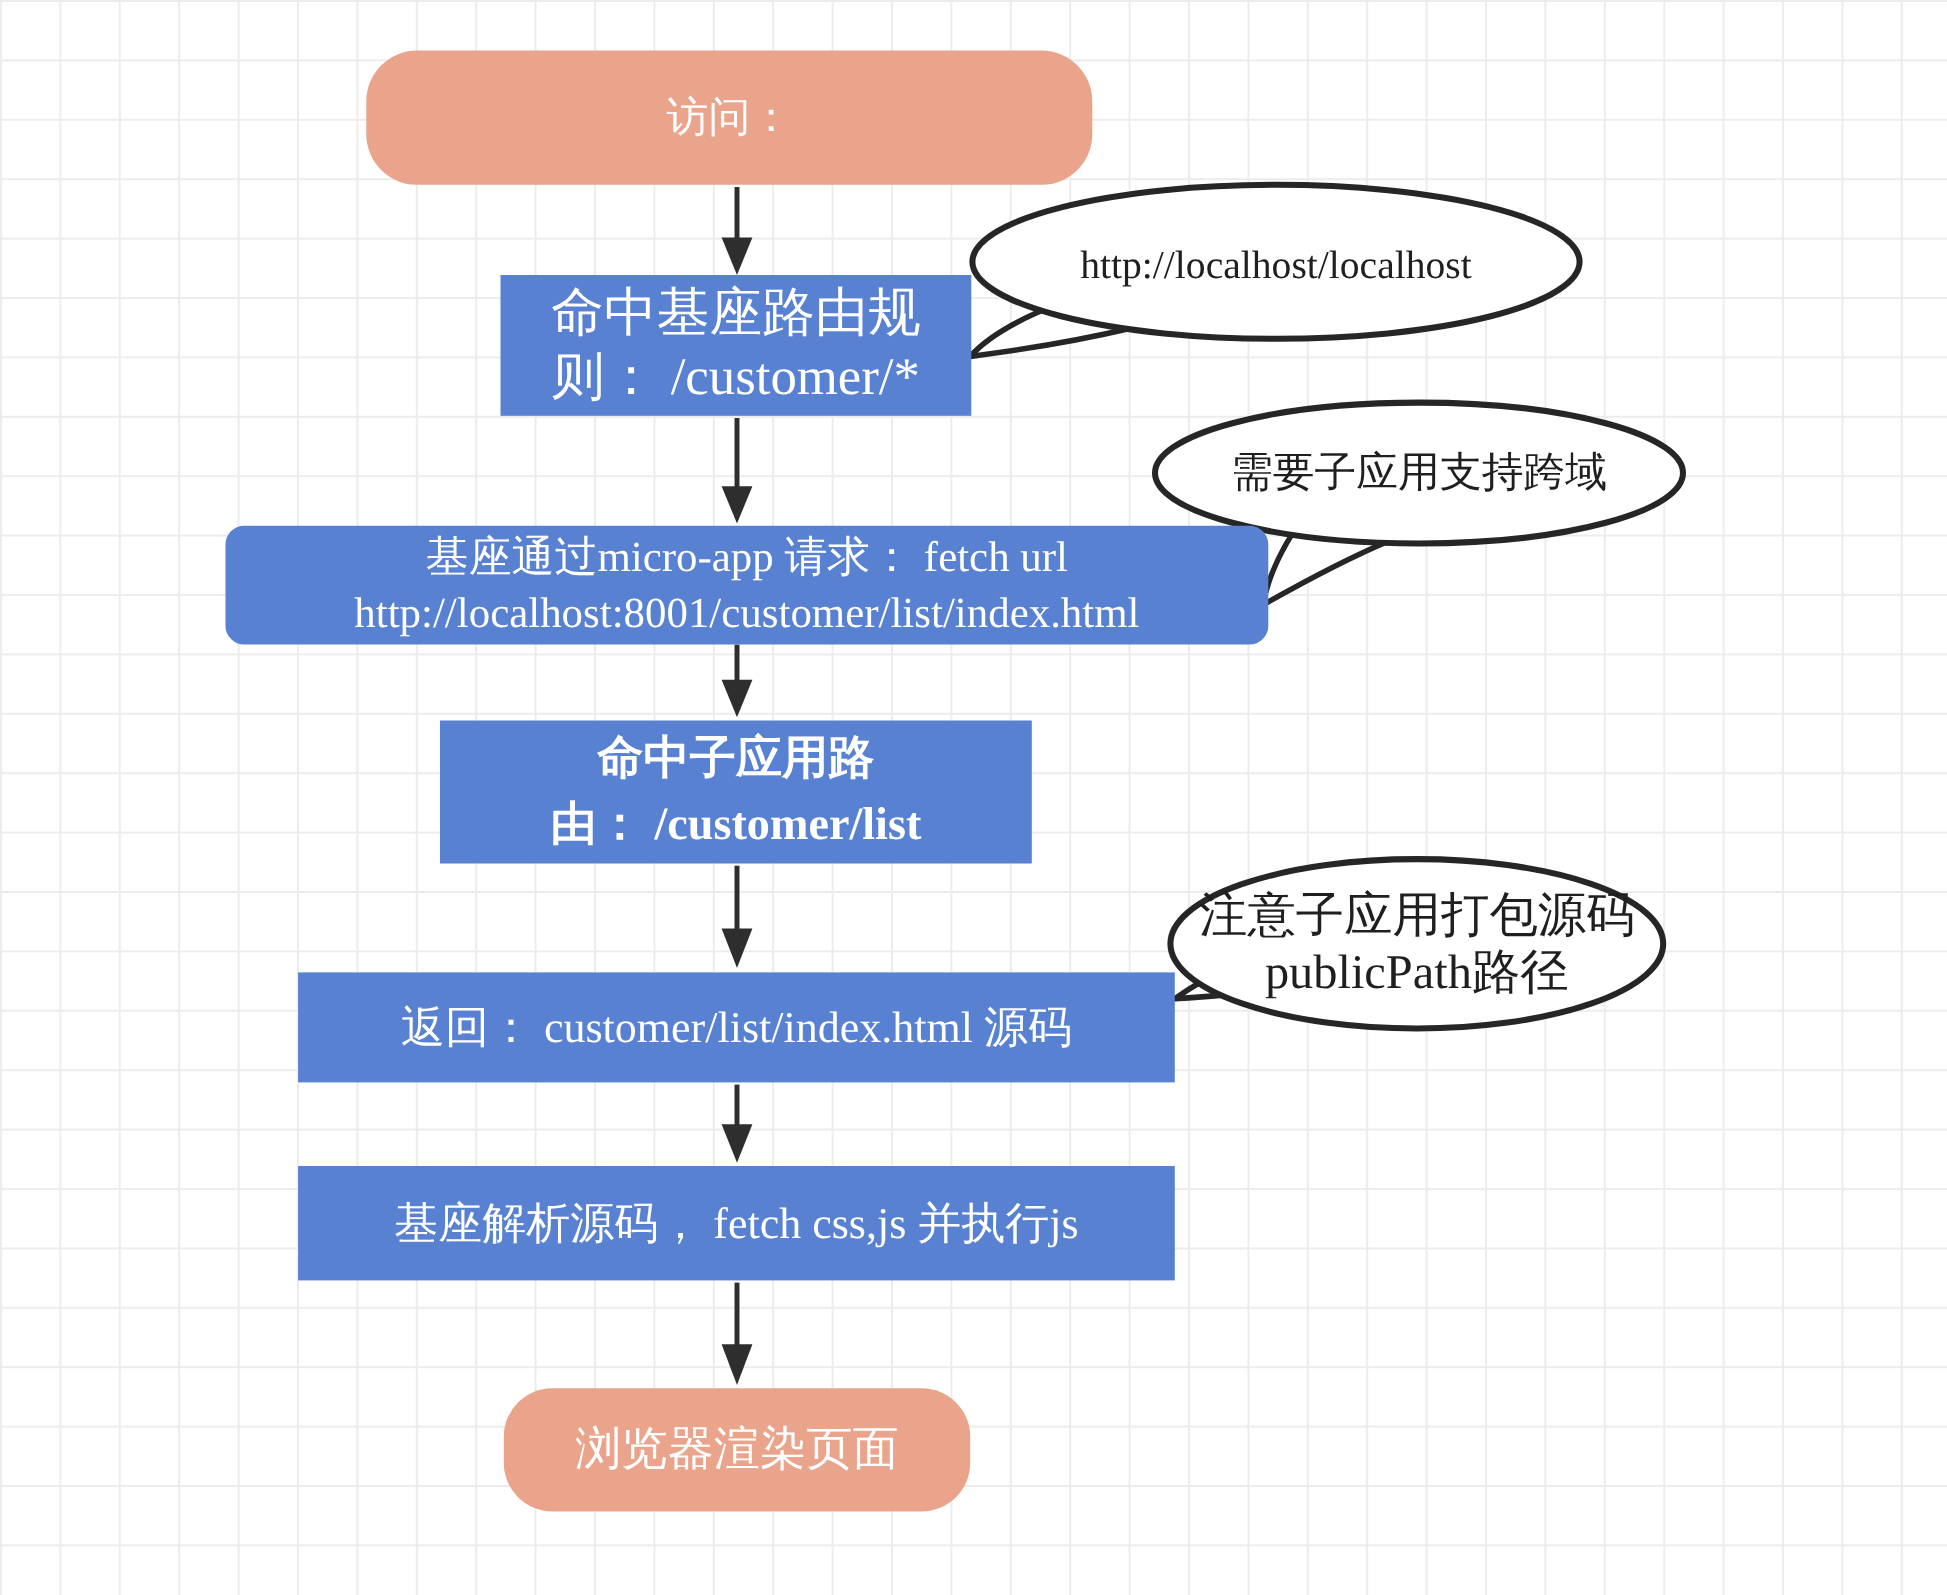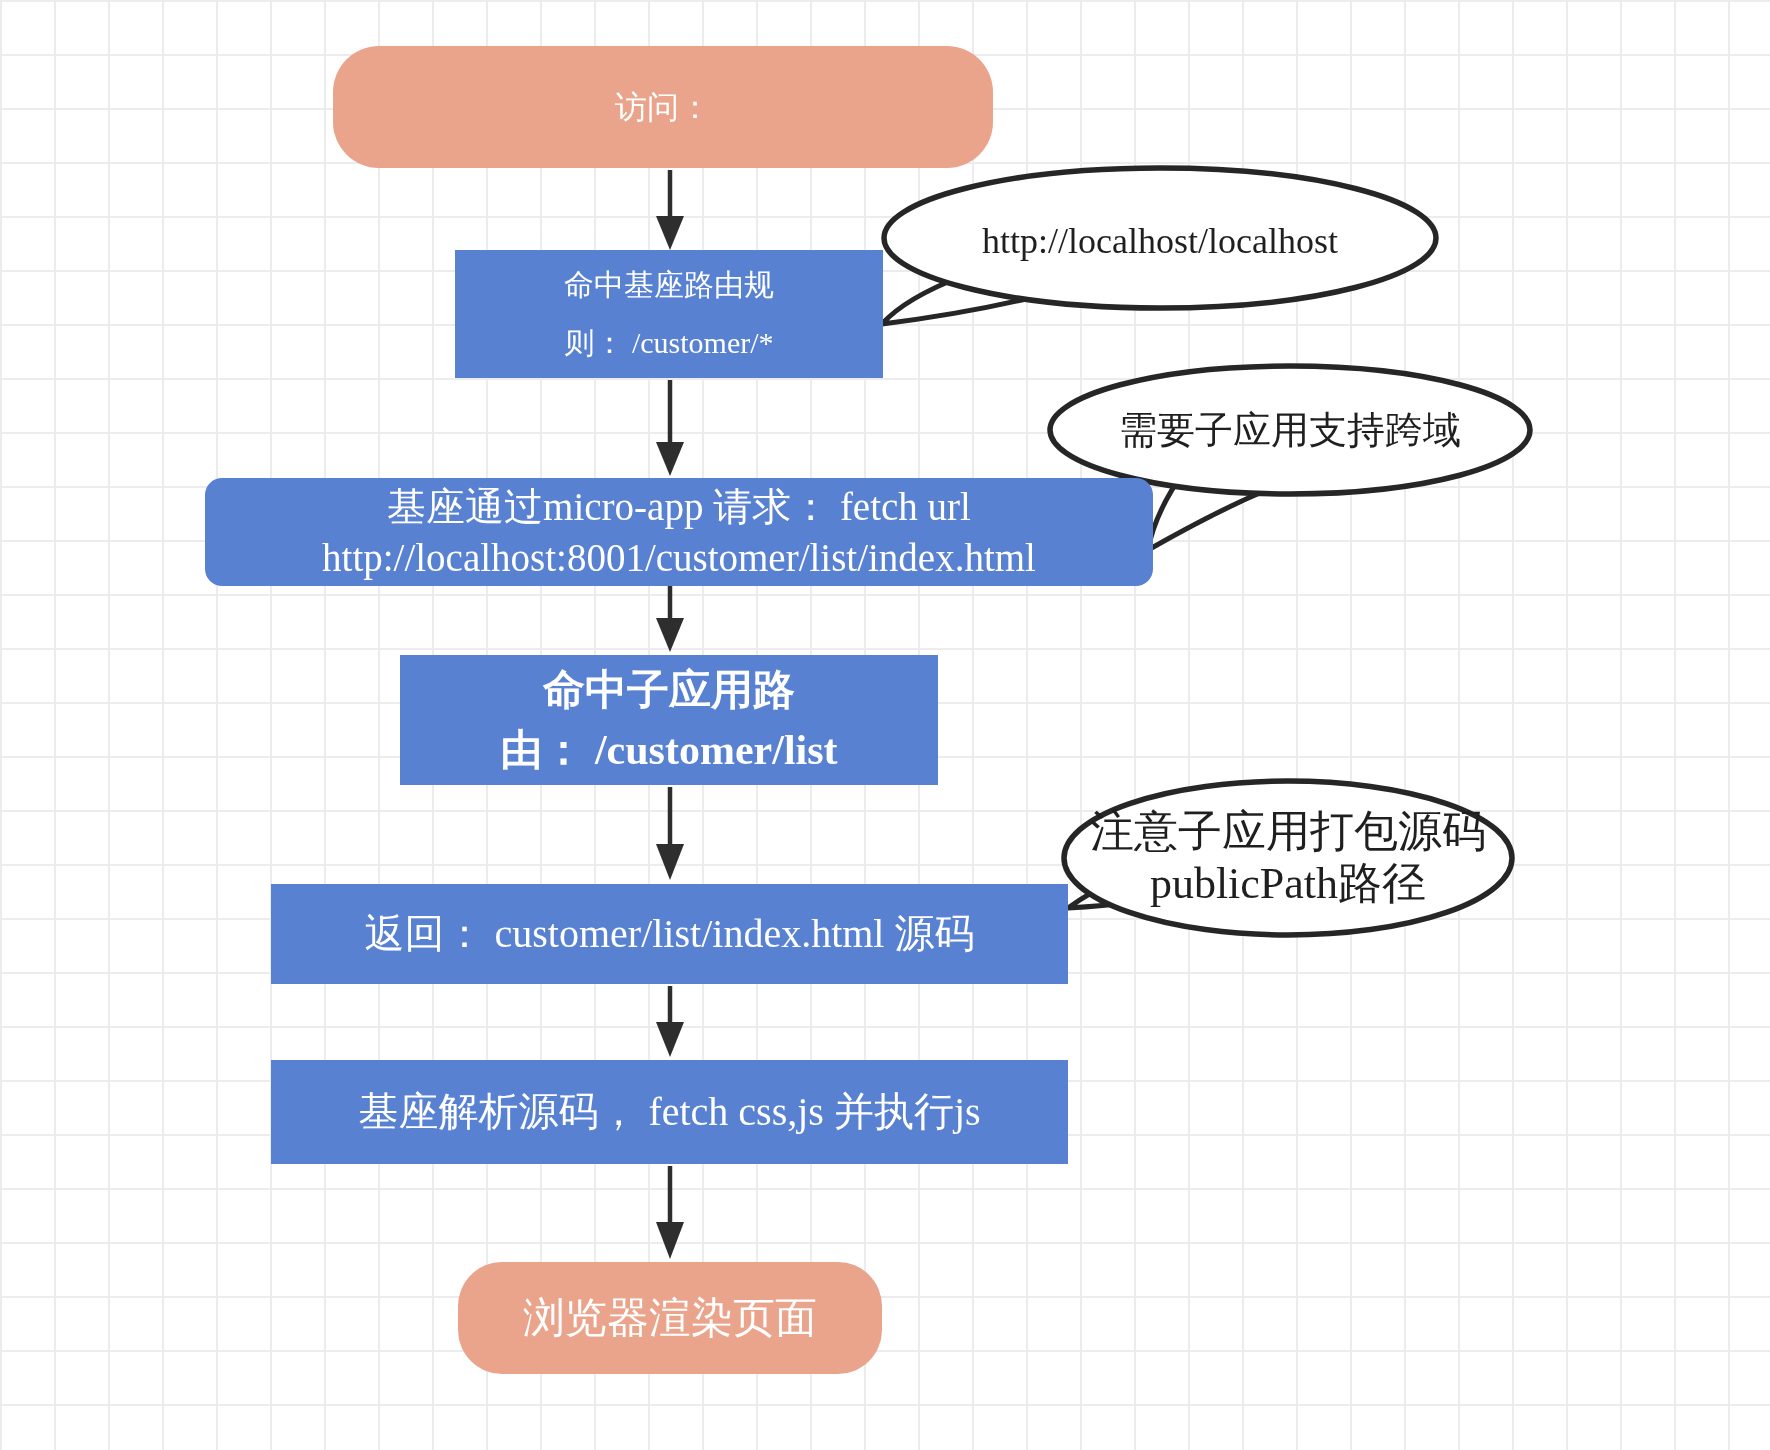--- a/index.html
+++ b/index.html
@@ -72,25 +72,25 @@
       <path d="M 1185 470 Q 1155 512 1148 550 Q 1215 512 1262 492 Z" fill="#ffffff" stroke="#262626" stroke-width="5"></path>
       <ellipse cx="1290" cy="430" rx="240" ry="64" fill="#ffffff" stroke="#262626" stroke-width="5.5"></ellipse>
     </g>
 
     <g>
       <path d="M 1125 875 Q 1090 892 1068 908 Q 1140 904 1185 892 Z" fill="#ffffff" stroke="#262626" stroke-width="5"></path>
       <ellipse cx="1288" cy="858" rx="224" ry="77" fill="#ffffff" stroke="#262626" stroke-width="5.5"></ellipse>
     </g>
   </svg>
 
-  <div class="node terminal" style="left:333px;top:46px;width:660px;height:122px;border-radius:46px;font-size:32px;line-height:56px;">
+  <div class="node terminal" style="left:333px;top:46px;width:660px;height:122px;border-radius:46px;font-size:38px;line-height:56px;">
     <span class="ln">访问：</span>
   </div>
 
-  <div class="node process" style="left:455px;top:250px;width:428px;height:128px;font-size:30px;line-height:58px;">
+  <div class="node process" style="left:455px;top:250px;width:428px;height:128px;font-size:48px;line-height:58px;">
     <span class="ln">命中基座路由规</span>
     <span class="ln">则： /customer/*</span>
   </div>
 
   <div class="node process" style="left:205px;top:478px;width:948px;height:108px;font-size:39px;line-height:51px;border-radius:17px;">
     <span class="ln">基座通过micro-app 请求： fetch url</span>
     <span class="ln">http://localhost:8001/customer/list/index.html</span>
   </div>
 
   <div class="node process" style="left:400px;top:655px;width:538px;height:130px;font-size:42px;line-height:60px;font-weight:bold;">

